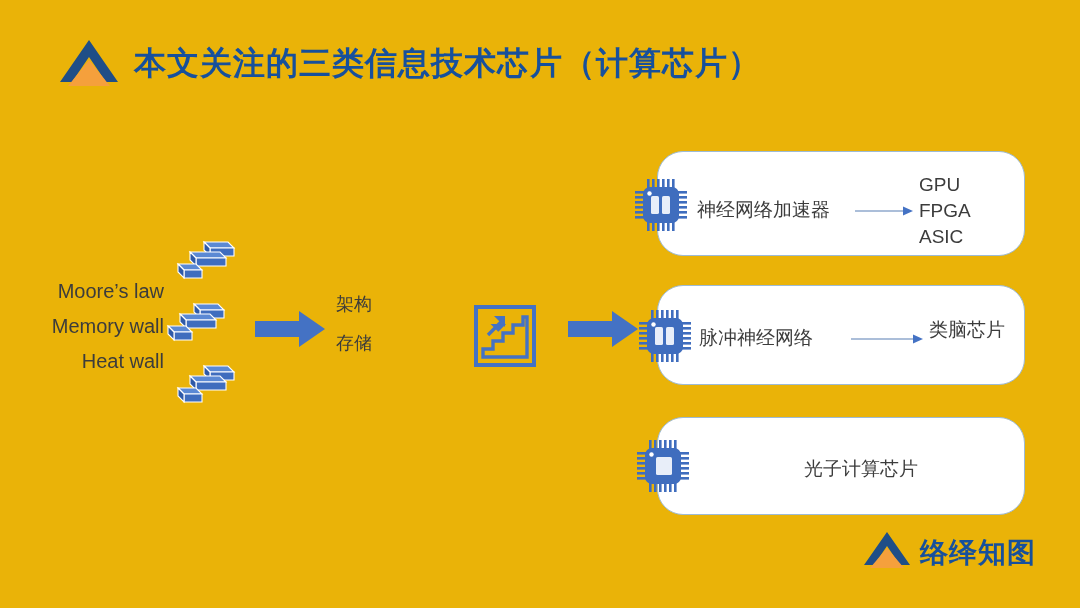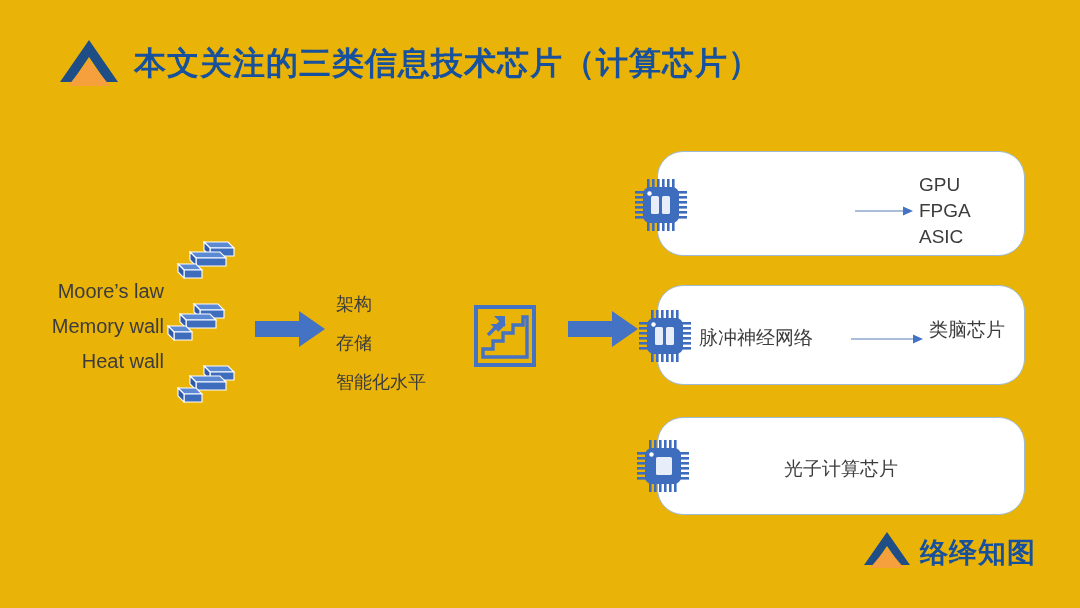--- a/index.html
+++ b/index.html
@@ -133,21 +133,21 @@
   .ct-1 { left: 697px; top: 197px; }
   .ct-2 { left: 699px; top: 325px; }
 
   .card-center-title {
     position: absolute;
     left: 657px; width: 368px;
     text-align: center;
     font-size: 19px;
     color: #3c3c3c;
   }
-  .cct-3 { top: 456px; }
+  .cct-3 { top: 456px; margin-left: 20px; }
 
   .mini-arrow {
     position: absolute;
     height: 12px;
   }
   .ma-1 { left: 855px; top: 203px; width: 58px; }
   .ma-2 { left: 851px; top: 331px; width: 72px; }
 
   .card-out {
     position: absolute;
@@ -259,21 +259,20 @@
   <div class="big-arrow arrow-1">
     <svg viewBox="0 0 70 40" width="70" height="40">
       <path d="M0 12 L44 12 L44 2 L70 20 L44 38 L44 28 L0 28 Z" fill="#4472C4"></path>
     </svg>
   </div>
 
   <div class="mid-block">
     <div class="mid-labels">
       <div class="lbl">架构</div>
       <div class="lbl">存储</div>
-      <div class="lbl">智能化水平</div>
     </div>
 
     <div class="stair-icon">
       <svg viewBox="0 0 62 62" width="62" height="62">
         <rect x="2" y="2" width="58" height="58" fill="none" stroke="#4472C4" stroke-width="4"></rect>
         <path d="M9 52 L9 44 L19 44 L19 36 L29 36 L29 28 L39 28 L39 20 L49 20 L49 12 L53 12 L53 52 Z" fill="none" stroke="#4472C4" stroke-width="3.4" stroke-linejoin="miter"></path>
         <path d="M14 30 L28 16" stroke="#4472C4" stroke-width="3.4" stroke-linecap="butt"></path>
         <path d="M30 14 L30 25 L19 25 Z" fill="#4472C4" transform="rotate(45 25 19)"></path>
         <path d="M20 11 L31 11 L31 22 Z" fill="#4472C4"></path>
       </svg>
@@ -316,20 +315,21 @@
         <rect x="46" y="35" width="9" height="2.6"></rect>
           <rect x="46" y="40" width="9" height="2.6"></rect>
       </g>
       <rect x="11" y="11" width="36" height="36" rx="7" fill="#3F6DBE"></rect>
       <circle cx="17.5" cy="17.5" r="2.2" fill="#ffffff"></circle>
       <rect x="19" y="20" width="8" height="18" rx="1.6" fill="#e8eef9"></rect>
       <rect x="30" y="20" width="8" height="18" rx="1.6" fill="#e8eef9"></rect>
     </svg>
   </div>
 
+  <div class="card-title ct-1">神经网络加速器</div>
 
   <div class="mini-arrow ma-1">
     <svg viewBox="0 0 58 12" width="58" height="12">
       <line x1="0" y1="6" x2="48" y2="6" stroke="#8fa9cc" stroke-width="1.6"></line>
       <path d="M48 1.5 L58 6 L48 10.5 Z" fill="#4472C4"></path>
     </svg>
   </div>
 
   <div class="card-out co-1">
     <div>GPU</div>

